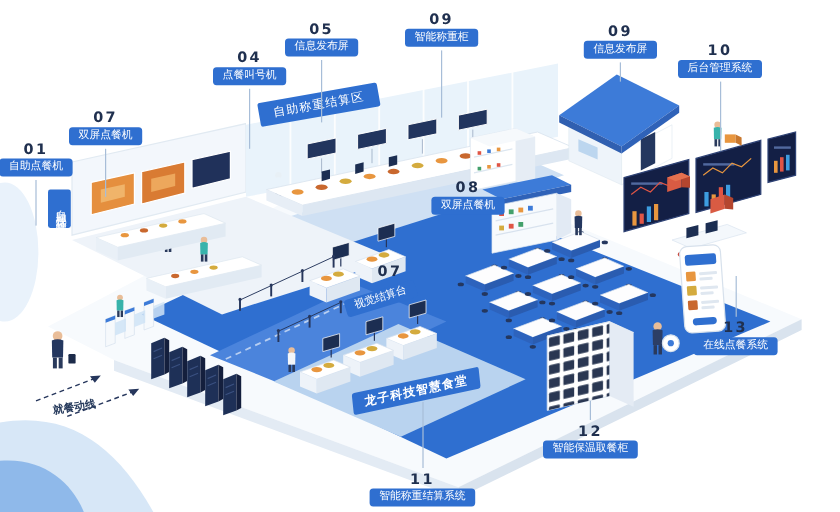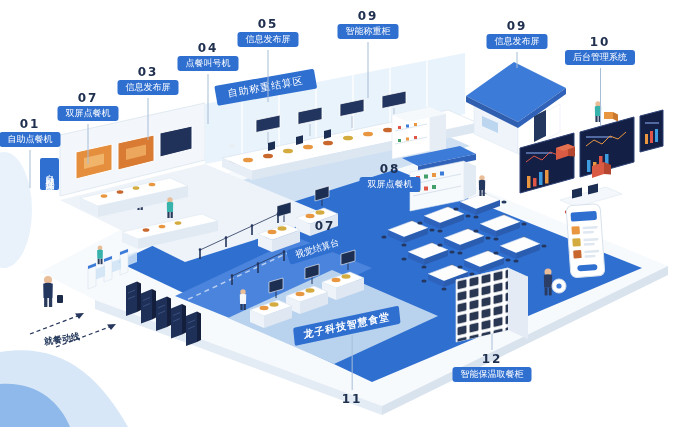--- a/index.html
+++ b/index.html
@@ -352,61 +352,62 @@
 <div class="co" style="left:30px;top:118px">
   <div class="co-num">01</div>
   <div class="co-pill">自助点餐机</div>
   <div class="co-line" style="height:38px"></div>
 </div>
 <div class="co" style="left:88px;top:92px">
   <div class="co-num">07</div>
   <div class="co-pill">双屏点餐机</div>
   <div class="co-line" style="height:40px"></div>
 </div>
-<div class="co" style="left:148px;top:66px">
-  <div class="co-num">03</div>
-  <div class="co-pill">信息发布屏</div>
-  <div class="co-line" style="height:42px"></div>
-</div>
 <div class="co" style="left:208px;top:42px">
   <div class="co-num">04</div>
   <div class="co-pill">点餐叫号机</div>
   <div class="co-line" style="height:50px"></div>
 </div>
 <div class="co" style="left:268px;top:18px">
   <div class="co-num">05</div>
   <div class="co-pill">信息发布屏</div>
   <div class="co-line" style="height:52px"></div>
 </div>
 <div class="co" style="left:368px;top:10px">
   <div class="co-num">09</div>
   <div class="co-pill">智能称重柜</div>
   <div class="co-line" style="height:56px"></div>
 </div>
 <div class="co" style="left:325px;top:220px">
   <div class="co-num">07</div>
   <div class="co-pill pill-tilt">视觉结算台</div>
 </div>
-<div class="co" style="left:390px;top:163px">
+<div class="co" style="left:390px;top:150px">
   <div class="co-num">08</div>
   <div class="co-pill">双屏点餐机</div>
 </div>
 <div class="co" style="left:517px;top:20px">
   <div class="co-num">09</div>
   <div class="co-pill">信息发布屏</div>
   <div class="co-line" style="height:16px"></div>
 </div>
 <div class="co" style="left:600px;top:36px">
   <div class="co-num">10</div>
   <div class="co-pill">后台管理系统</div>
   <div class="co-line" style="height:58px"></div>
 </div>
 <div class="co co-bottom" style="left:352px;top:335px">
   <div class="co-line" style="height:55px"></div>
   <div class="co-num">11</div>
+  <div class="co-pill">智能称重结算系统</div>
 </div>
 <div class="co co-bottom" style="left:492px;top:334px">
   <div class="co-line" style="height:16px"></div>
   <div class="co-num">12</div>
   <div class="co-pill">智能保温取餐柜</div>
 </div>
+<div class="co co-bottom" style="left:613px;top:230px">
+  <div class="co-line" style="height:34px"></div>
+  <div class="co-num">13</div>
+  <div class="co-pill">在线点餐系统</div>
+</div>
 
 </div>
 
 </body></html>

